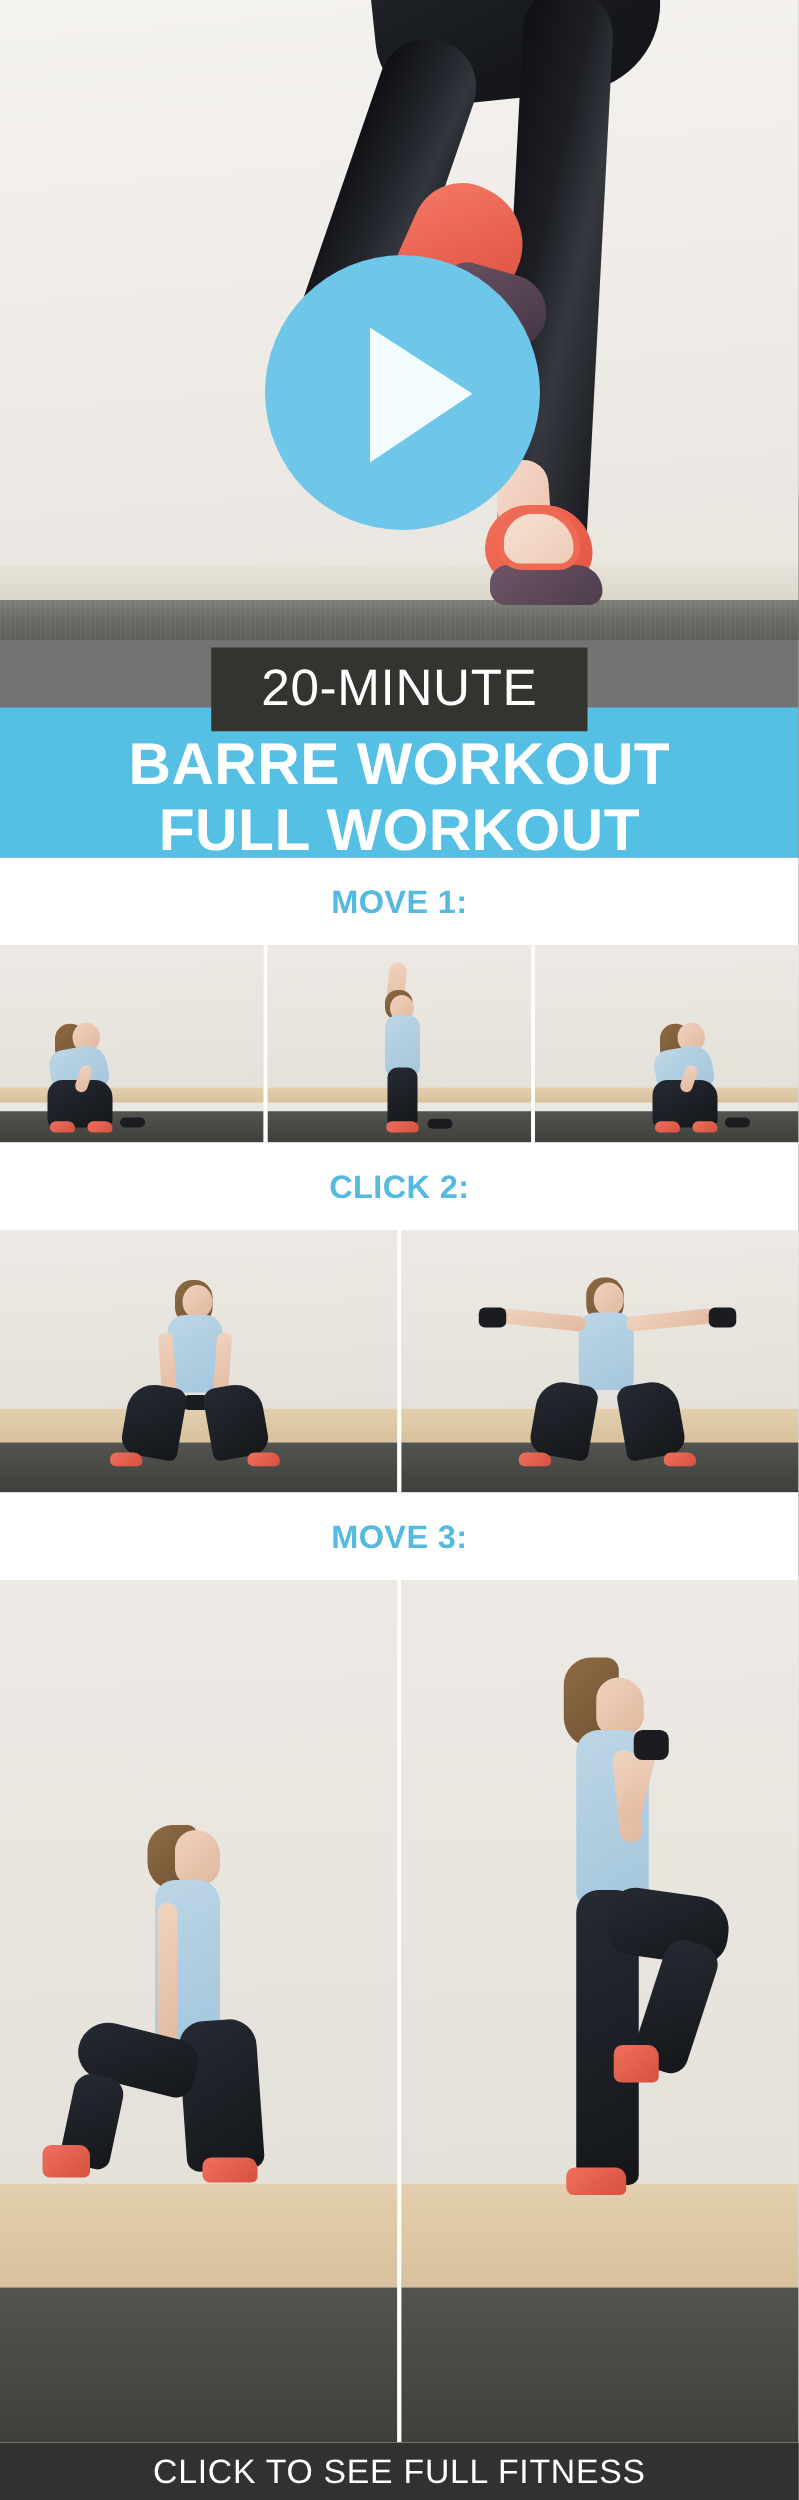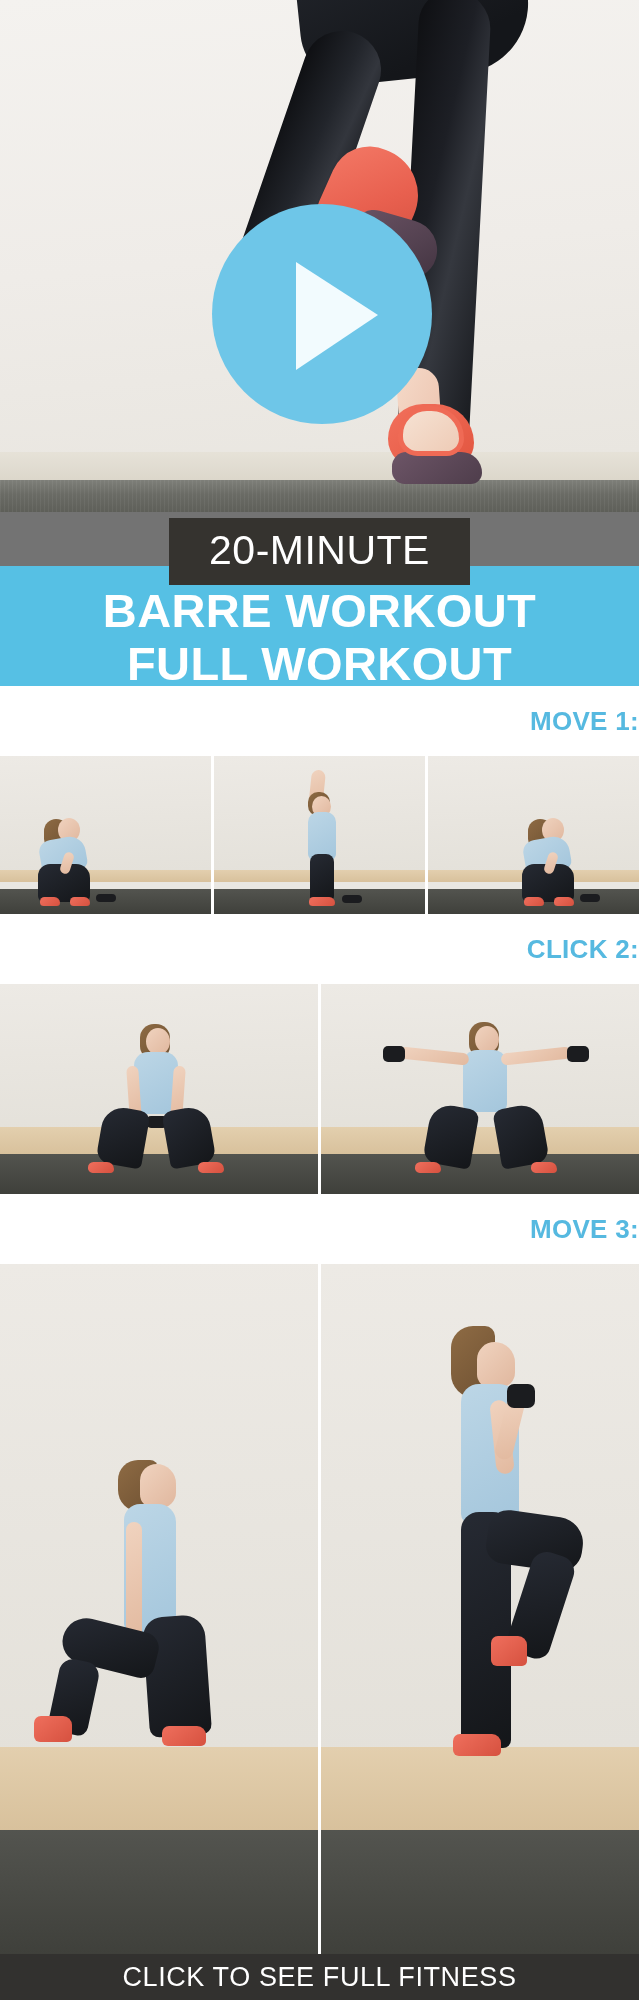--- a/index.html
+++ b/index.html
@@ -122,21 +122,21 @@
   }
   .title-line{
     font-size:47px; font-weight:bold; line-height:1.08;
     letter-spacing:.4px; white-space:nowrap;
   }
   .title-line.l1{ margin-bottom:2px; }
 
   
   .move-label{
     width:639px; background:#ffffff;
-    display:flex; align-items:center; justify-content:flex-end;
+    display:flex; align-items:center; justify-content:center;
     gap:11px; white-space:nowrap;
   }
   .move-num{
     color:#56b9e0; font-size:26px; font-weight:bold; letter-spacing:.3px;
   }
   .move-name{
     color:#151515; font-size:26px; font-weight:400; letter-spacing:.2px;
   }
 
   

